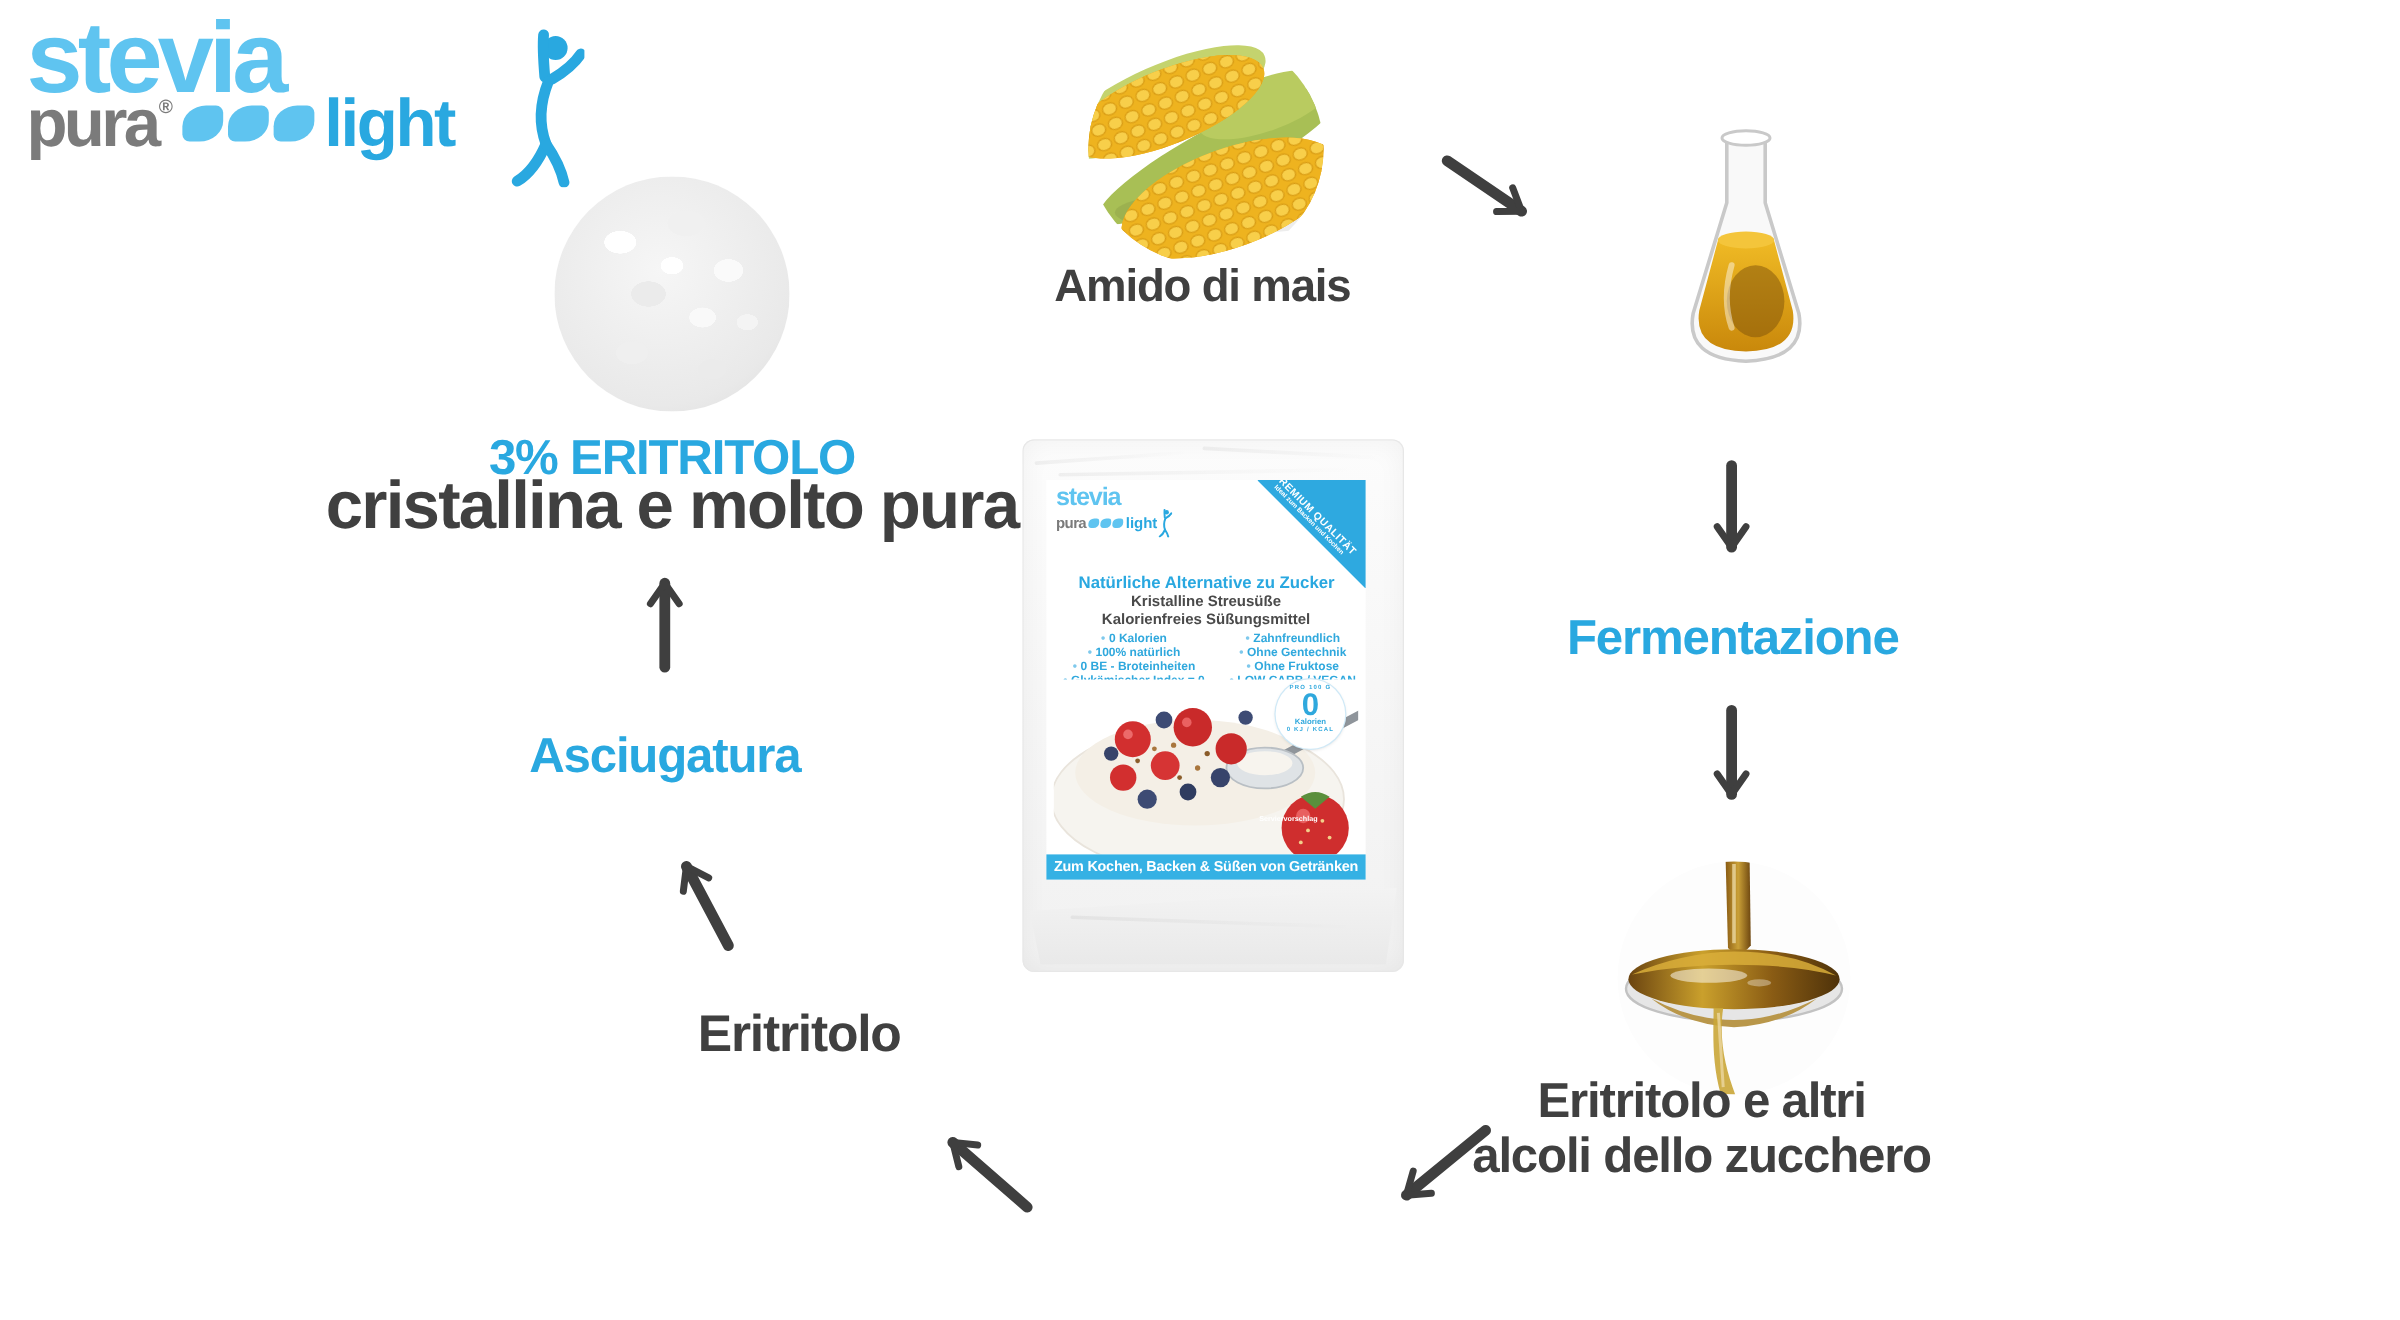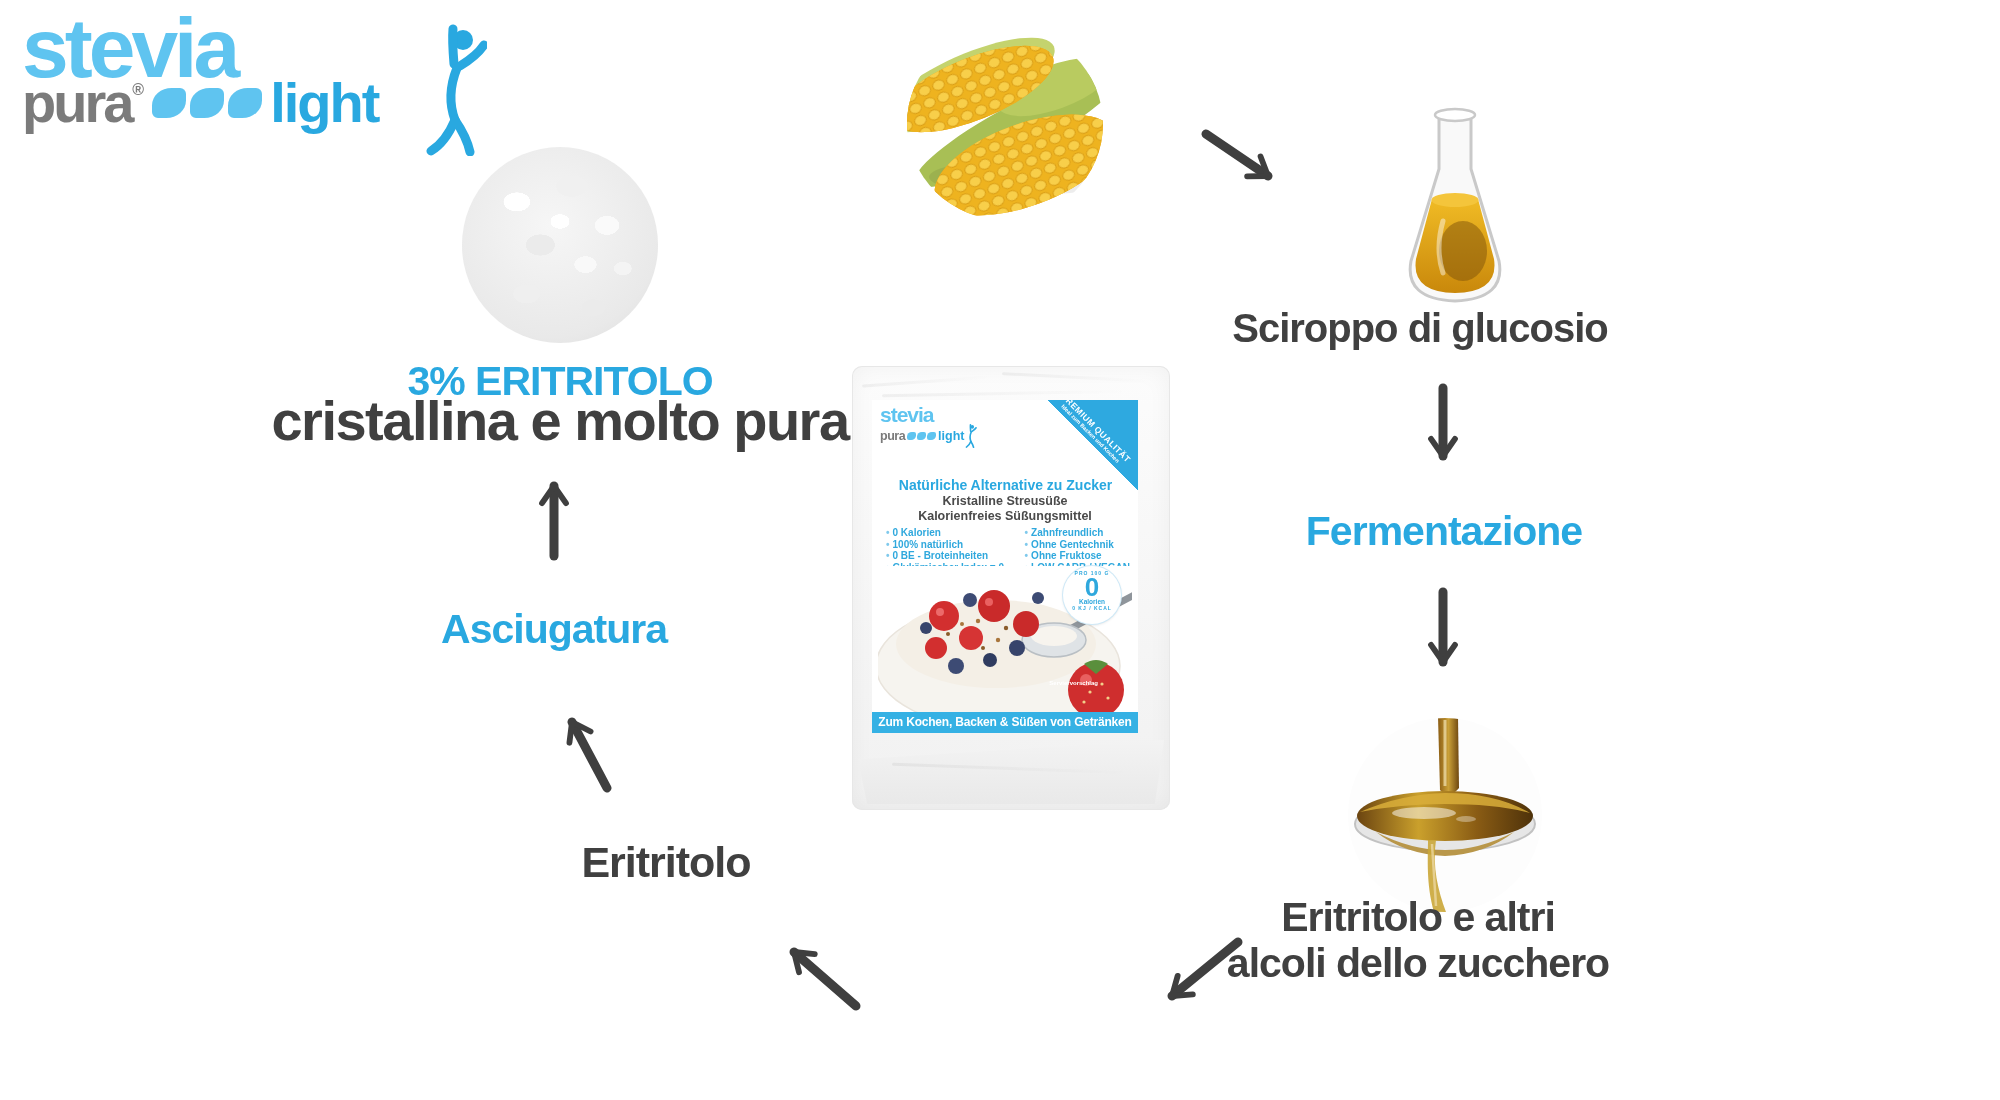--- a/index.html
+++ b/index.html
@@ -66,21 +66,21 @@
                text-align:center;color:#ffffff;font-weight:bold;}
   .ribbon-title{font-size:8.5px;letter-spacing:0.5px;}
   .ribbon-sub{font-size:5.5px;font-weight:bold;}
 
   .pkg-title{position:absolute;left:0;right:0;top:40px;text-align:center;font-size:31px;font-weight:bold;color:#4f4f4f;letter-spacing:-1px;}
   .pkg-sub{position:absolute;left:1px;right:0;top:77px;text-align:center;font-size:14px;font-weight:bold;color:#29a8e0;}
   .pkg-desc1{position:absolute;left:0;right:0;top:94px;text-align:center;font-size:12.5px;font-weight:bold;color:#4a4a4a;}
   .pkg-desc2{position:absolute;left:0;right:0;top:109px;text-align:center;font-size:12.5px;font-weight:bold;color:#4a4a4a;}
 
   .pkg-bullets{position:absolute;left:14px;right:8px;top:127px;display:flex;justify-content:space-between;}
-  .pkg-bullets ul{margin:0;padding:0;list-style:none;font-size:10px;font-weight:bold;color:#2fa8dd;line-height:11.5px;}
+  .pkg-bullets ul{margin:0;padding:0;list-style:none;font-size:10px;font-weight:bold;color:#2fa8dd;line-height:11.5px;text-align:center;}
   .pkg-bullets li::before{content:"\2022";color:#7fc9ec;margin-right:3px;}
 
   .pkg-photo{position:absolute;left:6px;right:6px;top:166px;height:146px;overflow:hidden;}
   .photo-note{position:absolute;right:34px;bottom:26px;font-size:6px;color:#ffffff;font-weight:bold;}
 
   .badge{position:absolute;left:191px;top:166px;width:58px;height:58px;border-radius:50%;background:#ffffff;
          box-shadow:0 0 0 1px #cfe9f7, 0 1px 3px rgba(0,0,0,0.15);text-align:center;color:#2fa8dd;z-index:5;}
   .badge-top{font-size:5px;font-weight:bold;margin-top:4px;letter-spacing:1px;}
   .badge-val{font-size:26px;font-weight:bold;line-height:22px;}
   .badge-lbl{font-size:6.5px;font-weight:bold;}
@@ -143,36 +143,36 @@
         <ellipse cx="68" cy="62" rx="86" ry="31" fill="#e8a81e"></ellipse>
         <ellipse cx="68" cy="62" rx="86" ry="31" fill="url(#kern)"></ellipse>
       </g>
       <ellipse cx="120" cy="150" rx="96" ry="18" fill="#00000012"></ellipse>
       <g transform="rotate(-20 120 138)">
         <ellipse cx="120" cy="138" rx="95" ry="41" fill="#e8a81e"></ellipse>
         <ellipse cx="120" cy="138" rx="95" ry="41" fill="url(#kern)"></ellipse>
       </g>
     </g>
   </svg>
+  <div class="plabel" style="left:1002px;top:218px;font-size:38px;">Amido di mais</div>
 
   <svg class="img-circle" style="left:1385px;top:103px;" width="145" height="210" viewBox="0 0 145 210">
     <defs>
       <linearGradient id="liq" x1="0" y1="0" x2="0" y2="1">
         <stop offset="0" stop-color="#f0bb25"></stop>
           <stop offset="1" stop-color="#c9880b"></stop>
       </linearGradient>
     </defs>
     <path d="M54,14 L54,66 L26,158 Q19,196 70,198 Q121,196 114,158 L86,66 L86,14" fill="rgba(246,246,246,0.65)" stroke="#c9c9c9" stroke-width="3" stroke-linejoin="round"></path>
     <path d="M47,96 L31,156 Q26,189 70,190 Q114,189 109,156 L93,96 Q70,107 47,96 Z" fill="url(#liq)"></path>
     <ellipse cx="78" cy="148" rx="24" ry="30" fill="#7d520a" opacity="0.5"></ellipse>
     <ellipse cx="70" cy="97" rx="23.5" ry="7" fill="#f4c53b"></ellipse>
     <path d="M58,118 q-8,28 0,52" stroke="#ffffff" stroke-width="5" fill="none" opacity="0.45" stroke-linecap="round"></path>
     <ellipse cx="70" cy="12" rx="20" ry="6" fill="#ffffff" stroke="#c9c9c9" stroke-width="2.5"></ellipse>
   </svg>
-  <div class="plabel" style="left:1420px;top:306px;font-size:40px;">Sciroppo di glucosio</div>
 
   <div class="plabel blue" style="left:1444px;top:508px;font-size:41px;">Fermentazione</div>
 
   <svg class="img-circle" style="left:1346px;top:716px;" width="198" height="198" viewBox="0 0 198 198">
     <defs>
       <linearGradient id="pool" x1="0" y1="0" x2="1" y2="0">
         <stop offset="0" stop-color="#6b4410"></stop>
           <stop offset="0.35" stop-color="#caa02c"></stop>
         <stop offset="0.68" stop-color="#8a5c14"></stop>
           <stop offset="1" stop-color="#4e320a"></stop>

